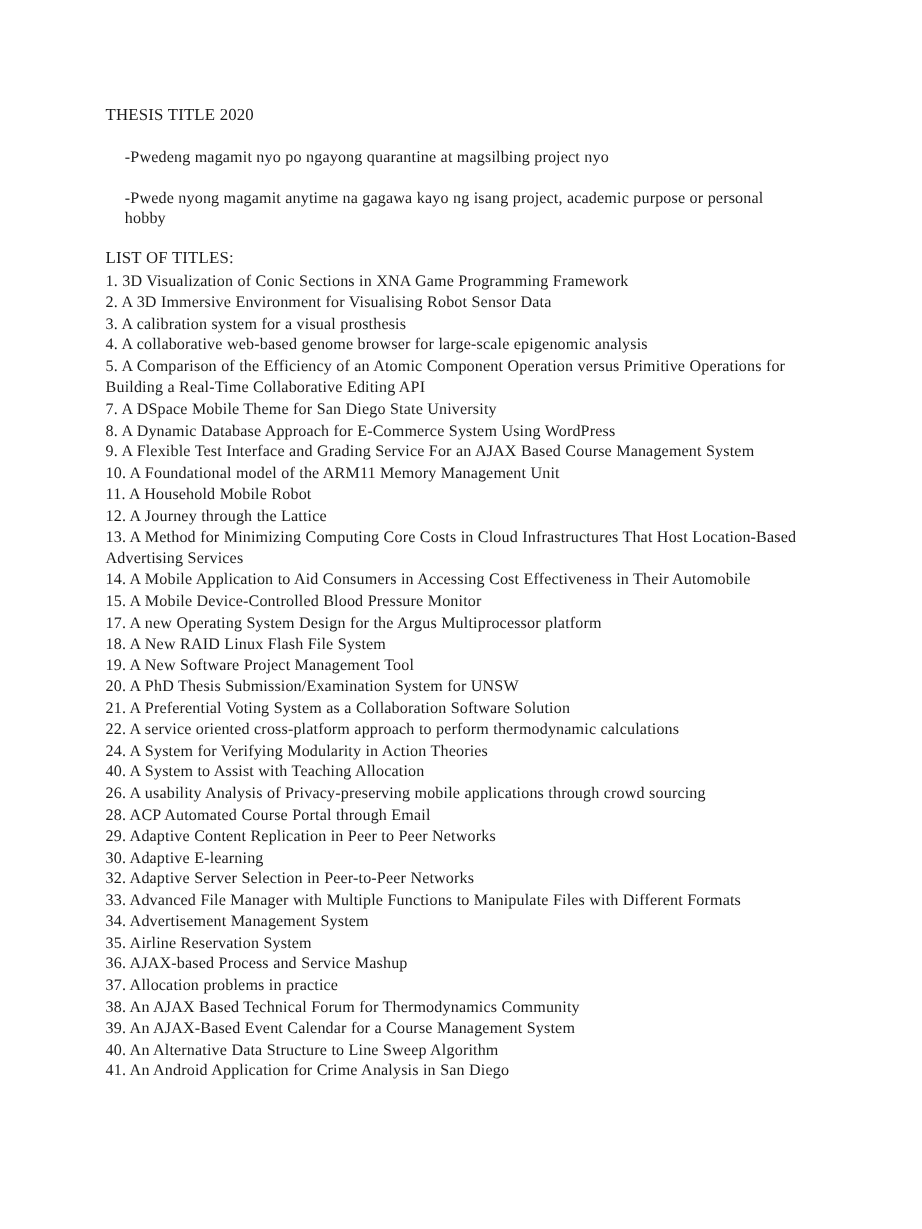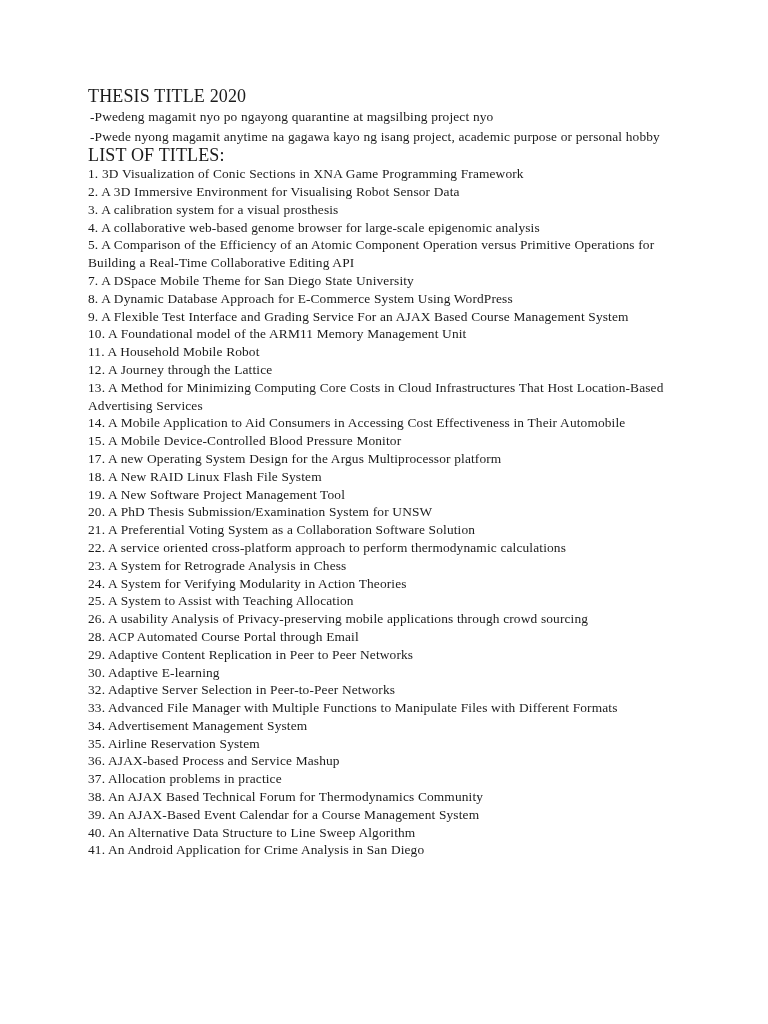--- a/index.html
+++ b/index.html
@@ -26,29 +26,29 @@
     width: 578px;
     color: #1b1b1b;
     font-size: 13.4px;
     line-height: 17.8px;
     text-align: left;
     letter-spacing: 0.01em;
     word-spacing: 0.01em;
     -webkit-font-smoothing: none;
   }
   .para {
-    margin: 2px;
+    margin: 16px;
     padding: 0;
     white-space: normal;
   }
   .heading {
     margin: 0;
     padding: 0;
     font-weight: normal;
-    font-size: 18px;
+    font-size: 14px;
     line-height: 17.8px;
   }
   .titles-list {
     list-style: none;
     margin: 0;
     padding: 0;
   }
   .titles-list li {
     margin: 0;
     padding: 0;
@@ -83,23 +83,22 @@
       <li>12. A Journey through the Lattice</li>
       <li>13. A Method for Minimizing Computing Core Costs in Cloud Infrastructures That Host Location-Based Advertising Services</li>
       <li>14. A Mobile Application to Aid Consumers in Accessing Cost Effectiveness in Their Automobile</li>
       <li>15. A Mobile Device-Controlled Blood Pressure Monitor</li>
       <li>17. A new Operating System Design for the Argus Multiprocessor platform</li>
       <li>18. A New RAID Linux Flash File System</li>
       <li>19. A New Software Project Management Tool</li>
       <li>20. A PhD Thesis Submission/Examination System for UNSW</li>
       <li>21. A Preferential Voting System as a Collaboration Software Solution</li>
       <li>22. A service oriented cross-platform approach to perform thermodynamic calculations</li>
-      <li>23. A System for Retrograde Analysis in Chess</li>
       <li>24. A System for Verifying Modularity in Action Theories</li>
-      <li>25. A System to Assist with Teaching Allocation</li>
+      <li>40. A System to Assist with Teaching Allocation</li>
       <li>26. A usability Analysis of Privacy-preserving mobile applications through crowd sourcing</li>
       <li>28. ACP Automated Course Portal through Email</li>
       <li>29. Adaptive Content Replication in Peer to Peer Networks</li>
       <li>30. Adaptive E-learning</li>
       <li>32. Adaptive Server Selection in Peer-to-Peer Networks</li>
       <li>33. Advanced File Manager with Multiple Functions to Manipulate Files with Different Formats</li>
       <li>34. Advertisement Management System</li>
       <li>35. Airline Reservation System</li>
       <li>36. AJAX-based Process and Service Mashup</li>
       <li>37. Allocation problems in practice</li>

